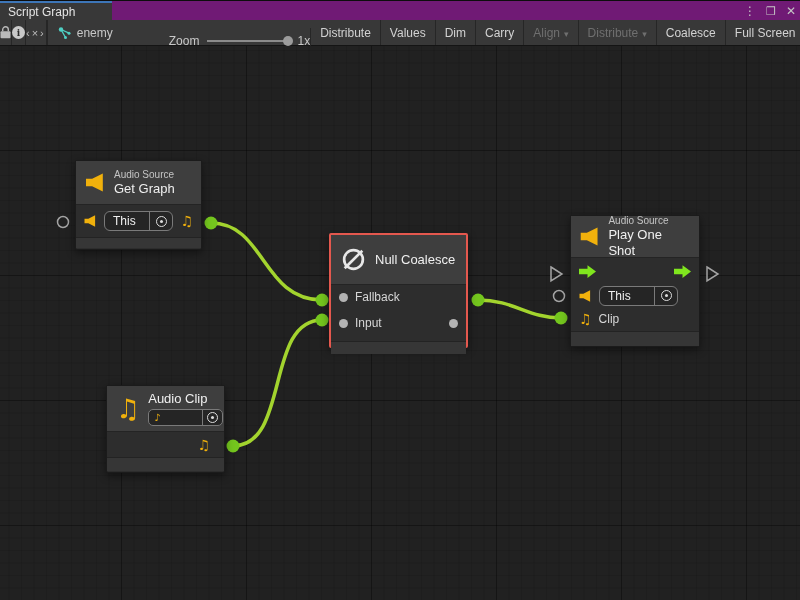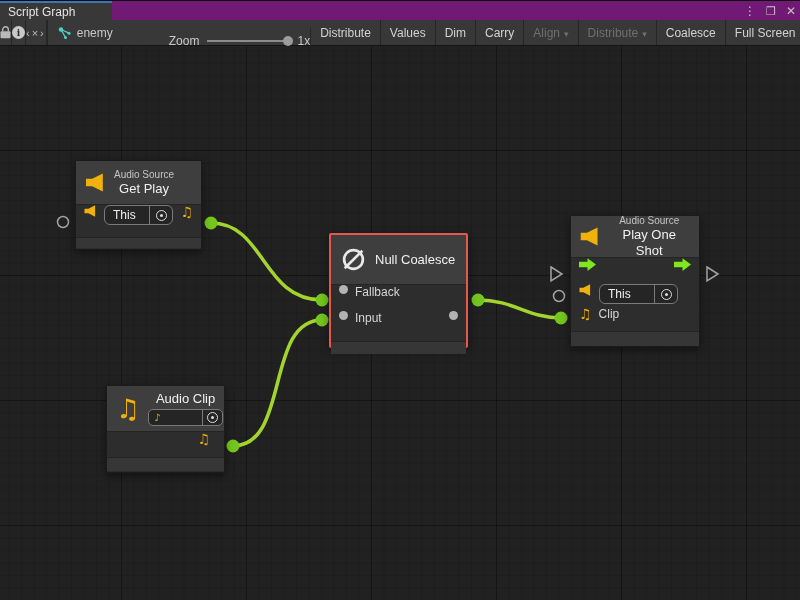--- a/index.html
+++ b/index.html
@@ -40,25 +40,25 @@
       linear-gradient(rgba(0,0,0,0.10) 1px, transparent 1px),
       linear-gradient(90deg, rgba(0,0,0,0.10) 1px, transparent 1px);
     background-size:125px 125px,125px 125px,12.5px 12.5px,12.5px 12.5px;
     background-position:-21px -21px,-4px -4px,-21px -21px,-4px -4px; }
   .wires { position:absolute; left:0; top:0; width:800px; height:554px; }
 
   
   .node { position:absolute; background:#2d2d2d; border:1px solid #1b1b1b; border-radius:2px;
           box-shadow:0 3px 8px rgba(0,0,0,0.45); color:#ececec; }
   .node.selected { border:2px solid #e4584e; }
-  .node-header { background:#3e3e3e; display:flex; align-items:center; padding:0 9px; gap:8px; border-bottom:1px solid #242424;text-align:center; }
+  .node-header { background:#3e3e3e; display:flex; align-items:center; padding:0 9px; gap:8px; border-bottom:1px solid #242424; }
   .node-cat { font-size:10px; color:#c4c4c4; line-height:12px; }
   .node-title { font-size:13px; color:#f0f0f0; line-height:16px; }
   .node-footer { background:#363636; border-top:1px solid #232323; }
-  .node-row { display:flex; padding:0 8px; gap:7px; }
+  .node-row { display:flex; align-items:center; padding:0 8px; gap:7px; }
   .port-dot { width:9px; height:9px; border-radius:50%; background:#b3b3b3; flex:0 0 auto; }
   .port-label { font-size:12px; color:#d6d6d6; }
   .note { color:#f1b10c; font-family:"DejaVu Sans",sans-serif; }
   .note-sm { font-size:14px; line-height:14px; }
   .note-lg { font-size:27px; line-height:27px; }
   .pill { display:inline-flex; align-items:center; height:20px; border:1px solid #7a7a7a; border-radius:6px;
           background:#252525; overflow:hidden; }
   .pill-text { font-size:12px; color:#efefef; padding:0 8px; flex:1; }
   .pill-sep { width:1px; align-self:stretch; background:#7a7a7a; }
   .pill-target { width:22px; display:flex; align-items:center; justify-content:center; }
@@ -165,21 +165,21 @@
       <path d="M707,221 L718,228 L707,235 Z" fill="none" stroke="#a4a4a4" stroke-width="1.5"></path>
     </svg>
 
     <div class="node" style="left:75px; top:114px; width:127px; height:90px;">
       <div class="node-header" style="height:44px;">
         <svg width="21" height="19" viewBox="0 0 13 13">
           <path d="M0 4 H4.2 L11.5 0.3 V12.7 L4.2 9 H0 Z" fill="#f1b10c"></path>
         </svg>
         <div>
           <div class="node-cat">Audio Source</div>
-          <div class="node-title">Get Play</div>
+          <div class="node-title">Get Graph</div>
         </div>
       </div>
       <div class="node-row" style="height:32px;">
         <svg width="13" height="12" viewBox="0 0 13 13">
           <path d="M0 4 H4.2 L11.5 0.3 V12.7 L4.2 9 H0 Z" fill="#f1b10c"></path>
         </svg>
         <span class="pill" style="flex:1;">
           <span class="pill-text">This</span>
           <span class="pill-sep"></span>
           <span class="pill-target">

